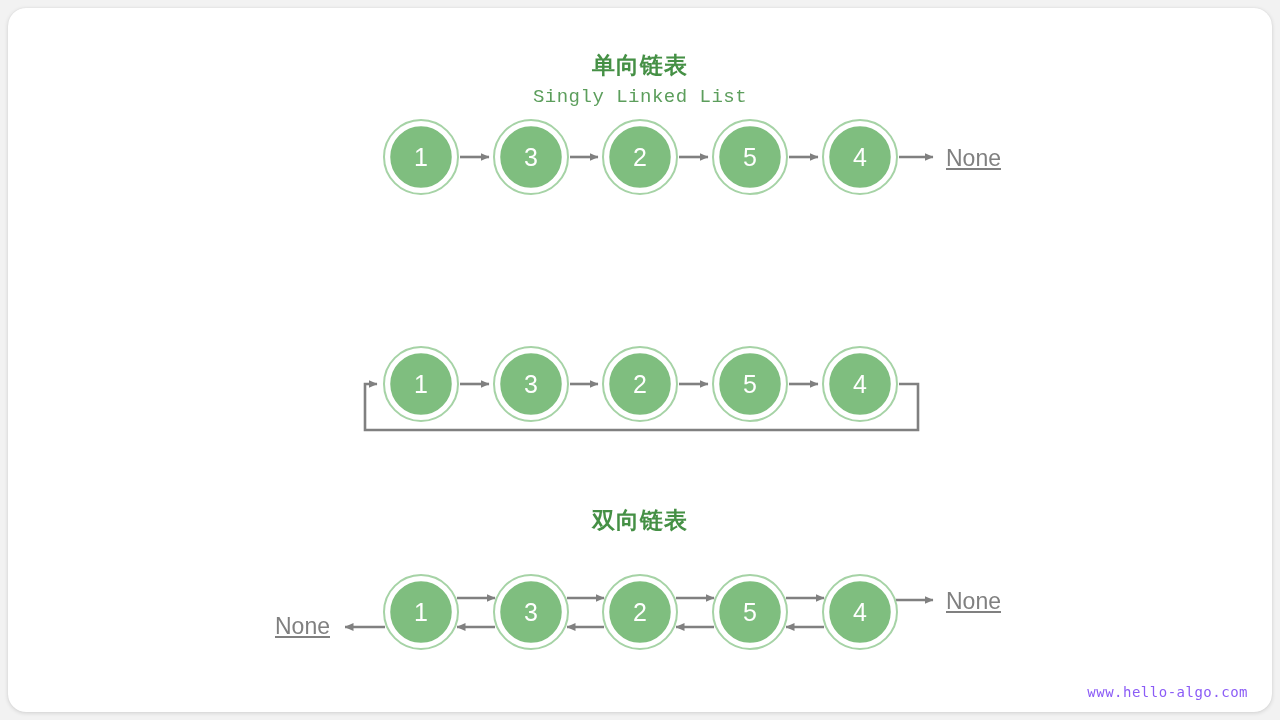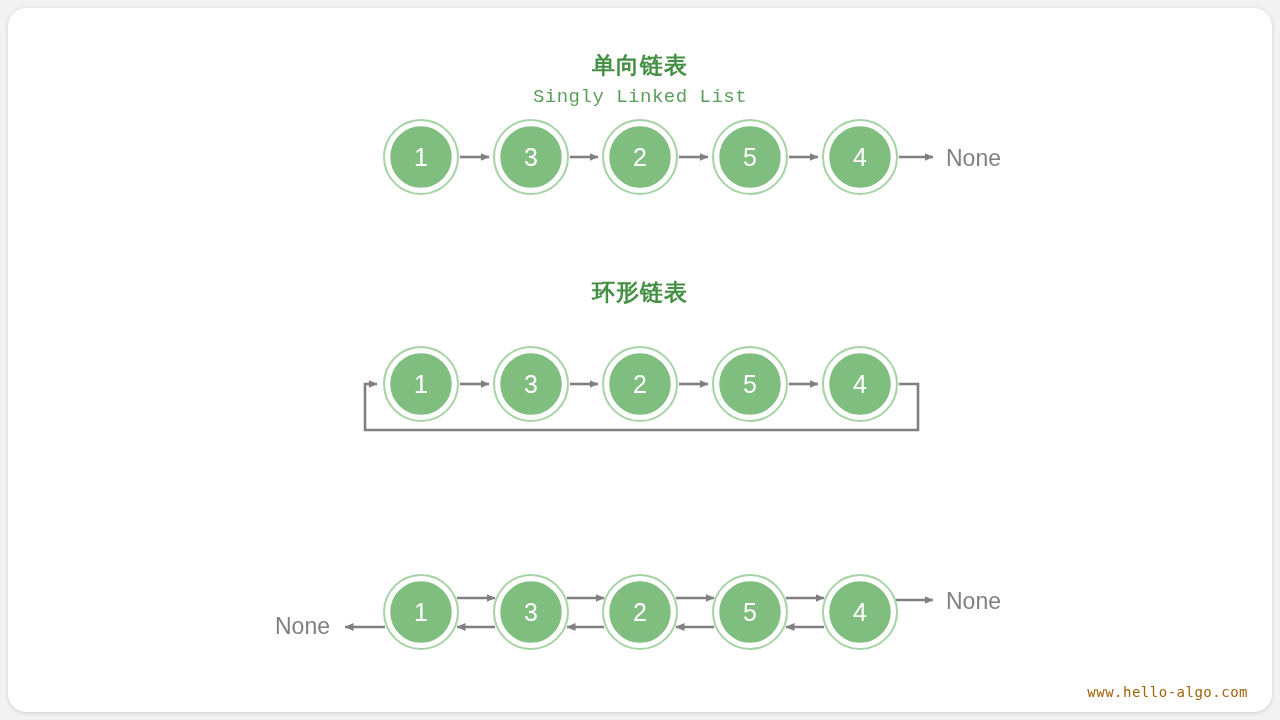--- a/index.html
+++ b/index.html
@@ -54,47 +54,48 @@
     font-family: Liberation Mono, monospace;
     font-size: 19px;
     color: #5c9e5c;
     letter-spacing: 0.5px;
   }
   .none-label {
     position: absolute;
     font-family: "Liberation Sans", sans-serif;
     font-size: 23px;
     color: #808080;
+    text-decoration: underline;
   }
   .node-value {
     font-family: "Liberation Sans", sans-serif;
     font-size: 25px;
     fill: #ffffff;
   }
   #watermark {
     position: absolute;
     right: 32px;
     bottom: 20px;
     font-family: "DejaVu Sans Mono", "Liberation Mono", monospace;
     font-size: 14px;
-    color: #a16207;
+    color: #8b5cf6;
     letter-spacing: 0.5px;
   }
 </style>
 </head>
 <body>
 
 <div id="page">
   <div id="card"></div>
 
   <div class="block-title" style="top:50px;">单向链表</div>
   <div class="block-sub" style="top:86px;">Singly Linked List</div>
 
-  <div class="block-title" style="top:277px;">环形链表</div>
-
+
+  <div class="block-title" style="top:505px;">双向链表</div>
 
   <div class="none-label" style="left:946px; top:145px;">None</div>
   <div class="none-label" style="left:946px; top:588px;">None</div>
   <div class="none-label" style="left:275px; top:613px;">None</div>
 
   <svg class="svg-layer" viewBox="0 0 1280 720">
     <defs>
       <marker id="arrowR" markerWidth="9" markerHeight="8" refX="8.5" refY="4" orient="auto" markerUnits="userSpaceOnUse">
         <path d="M0,0 L9,4 L0,8 Z" fill="#808080"></path>
       </marker>

